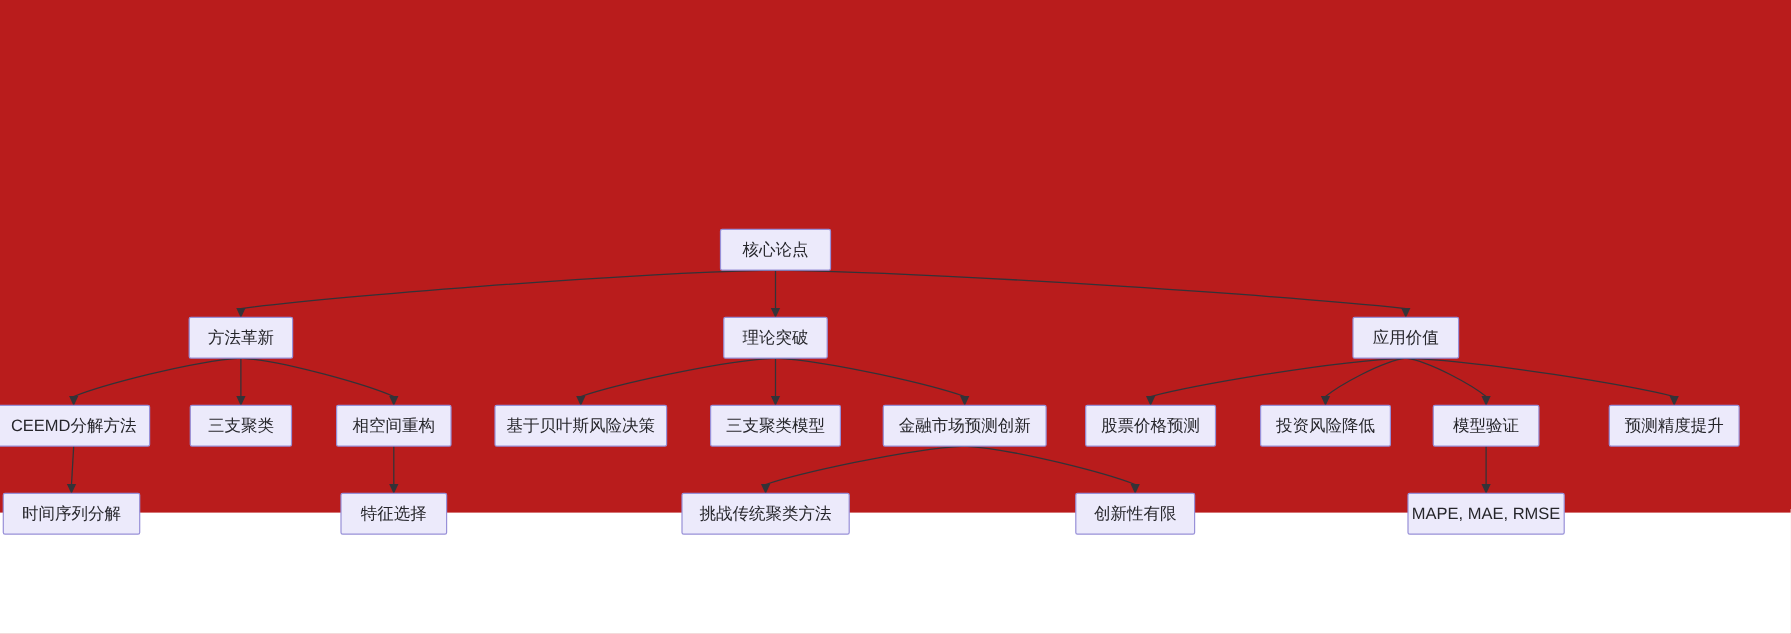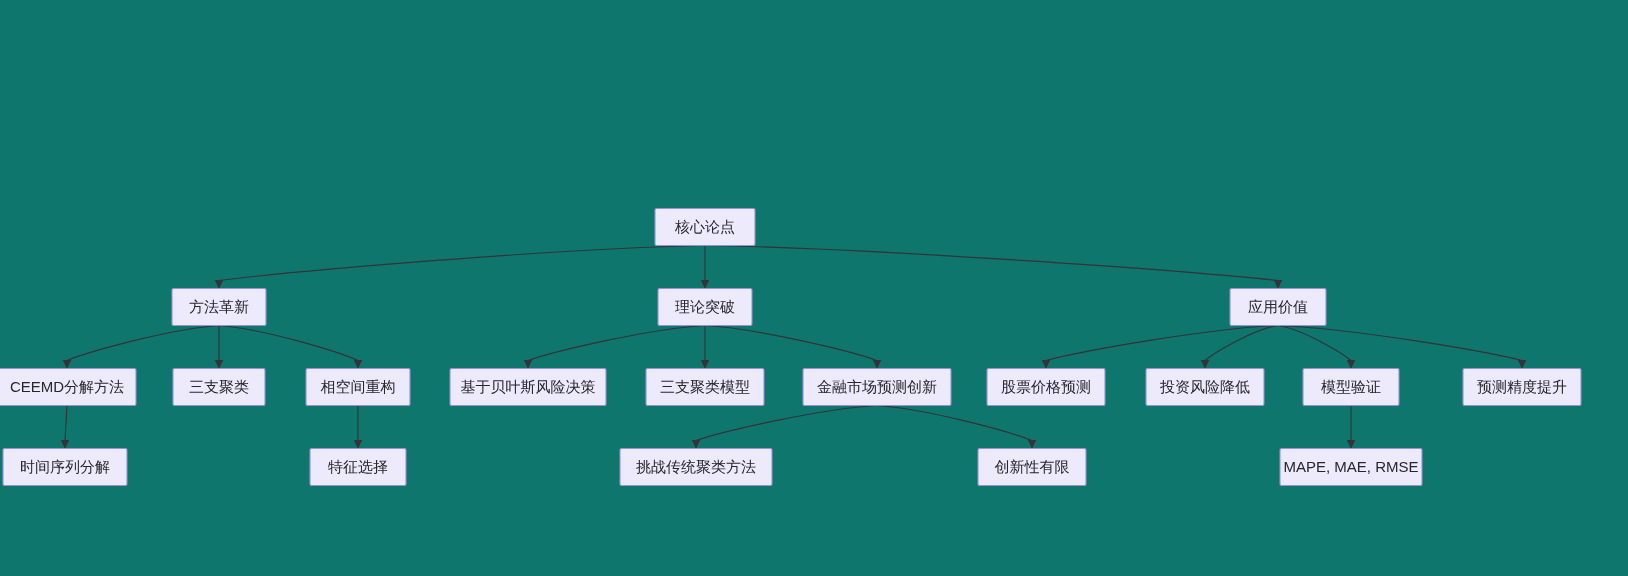--- a/index.html
+++ b/index.html
@@ -9,22 +9,22 @@
   }
   body {
     width: 1628px;
     height: 576px;
     overflow: hidden;
     font-family: "Liberation Sans", "DejaVu Sans", sans-serif;
   }
   #diagram-root {
     position: relative;
     width: 1628px;
-    height: 576px;
-    background: #0f766e;
+    height: 466px;
+    background: #b91c1c;
   }
   svg#flow-svg {
     position: absolute;
     left: 0;
     top: 0;
     width: 1628px;
     height: 576px;
     display: block;
   }
   .node-rect {

